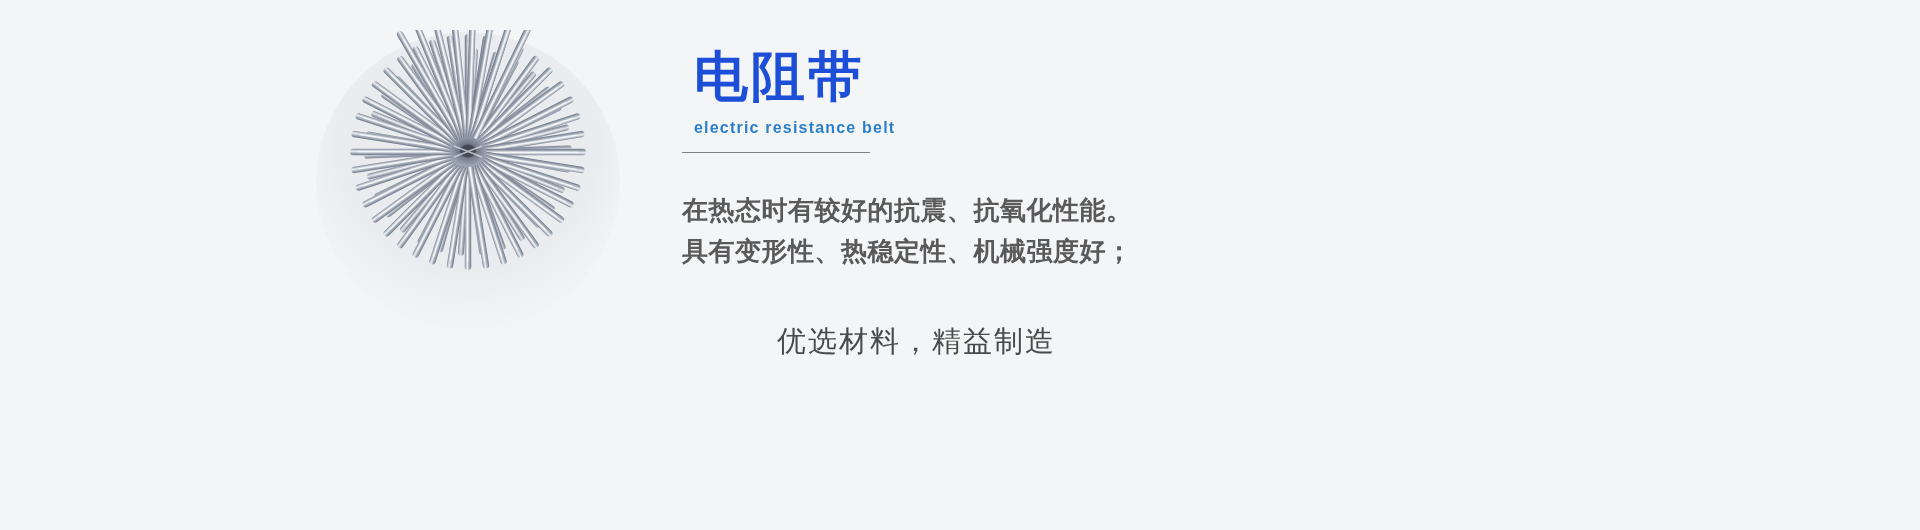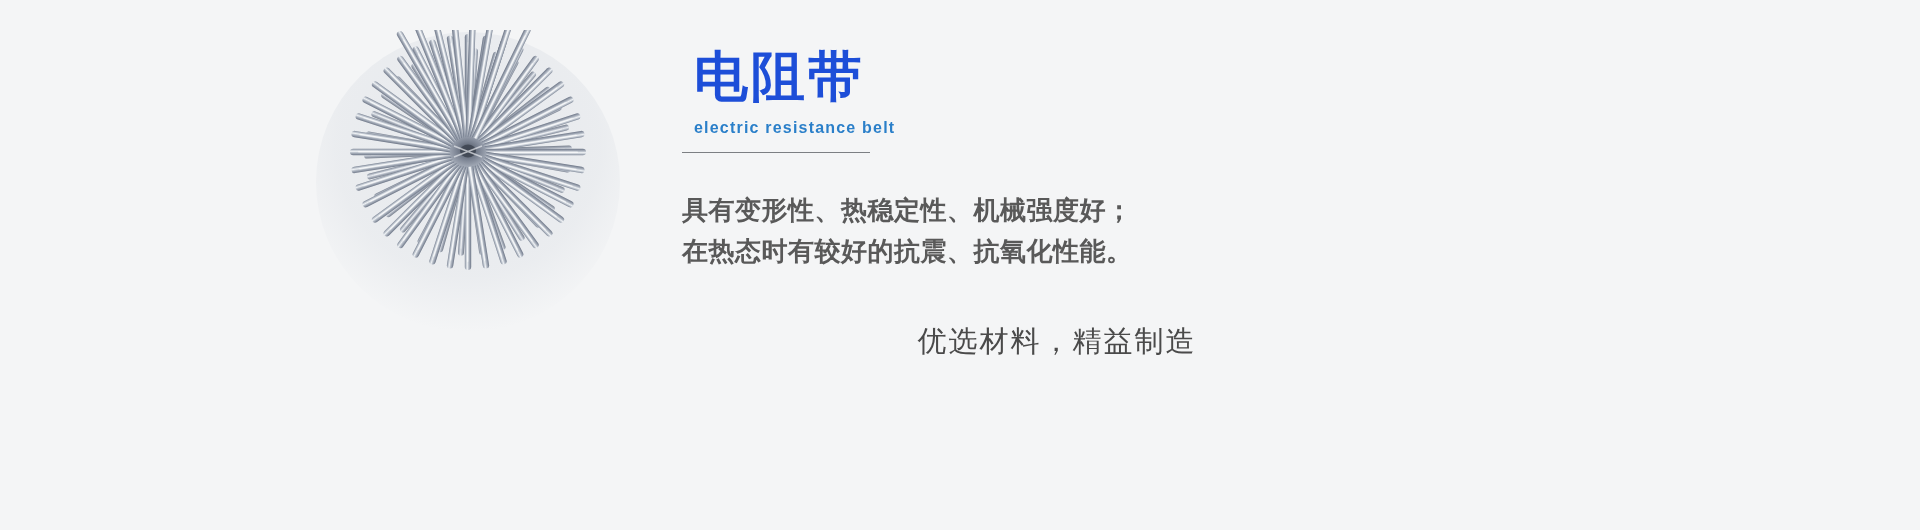--- a/index.html
+++ b/index.html
@@ -105,21 +105,20 @@
     letter-spacing: 0.5px;
     color: #595959;
     white-space: nowrap;
   }
 
   .tagline {
     position: absolute;
     left: 95px;
     top: 322px;
     width: 560px;
-    text-align: center;
   }
   .tagline-zh {
     margin: 0;
     font-family: "DejaVu Sans", "Liberation Serif", serif;
     font-size: 29px;
     line-height: 38px;
     font-weight: normal;
     letter-spacing: 2px;
     color: #4a4a4a;
     white-space: nowrap;
@@ -431,22 +430,22 @@
 
   <div class="content">
 
     <h1 class="title-zh">电阻带</h1>
 
     <p class="title-en">electric resistance belt</p>
 
     <hr class="divider">
 
     <div class="desc">
+      <p class="desc-line">在热态时有较好的抗震、抗氧化性能。</p>
       <p class="desc-line">具有变形性、热稳定性、机械强度好；</p>
-      <p class="desc-line">在热态时有较好的抗震、抗氧化性能。</p>
     </div>
 
     <div class="tagline">
       <p class="tagline-zh">优选材料，精益制造</p>
     </div>
 
   </div>
 </div>
 
 </body></html>

